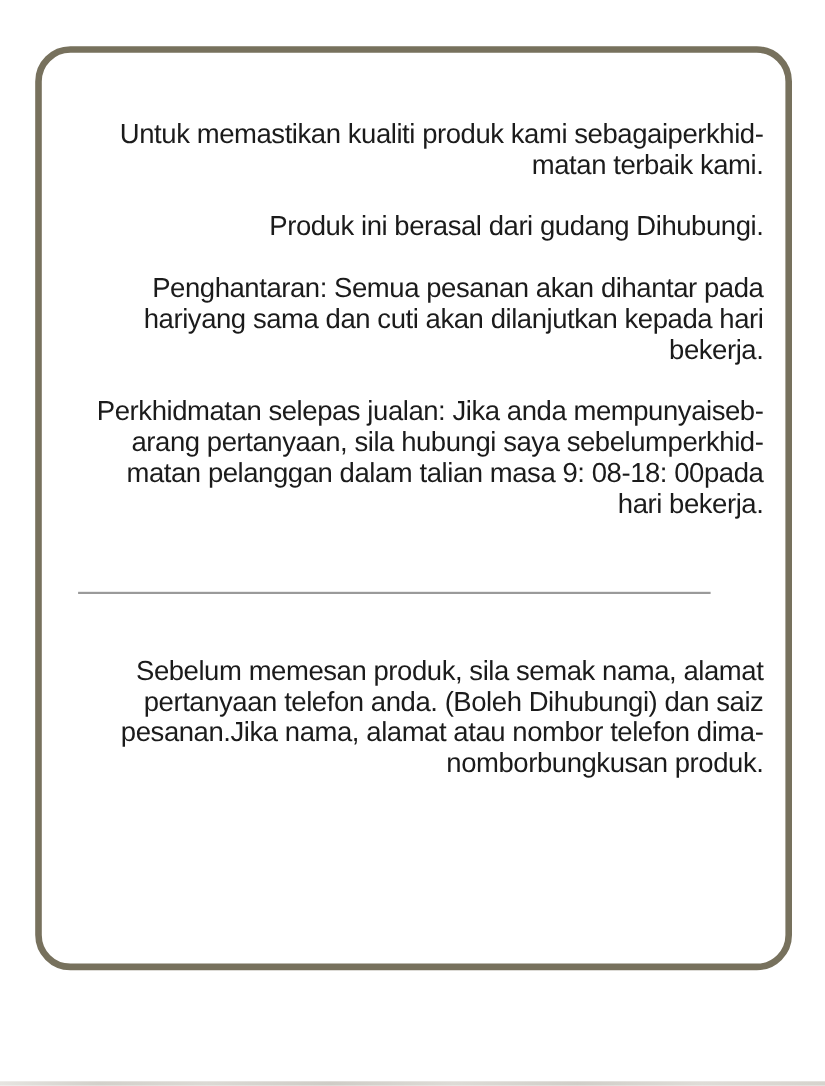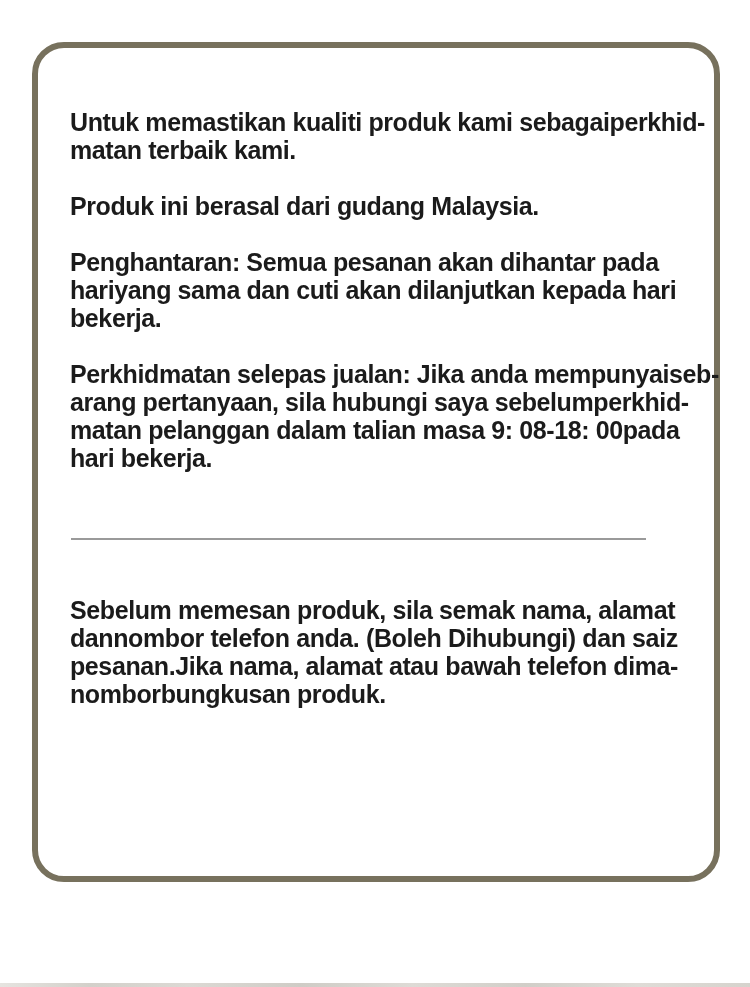--- a/index.html
+++ b/index.html
@@ -25,21 +25,22 @@
     border-radius: 32px;
     background: #ffffff;
     padding: 60px 20px 0 32px;
   }
   .para {
     margin: 0 0 28px 0;
     color: #1b1b1b;
     font-size: 25px;
     line-height: 28px;
     letter-spacing: -0.4px;
-    font-weight: 700;
+    font-weight: 400;
+    text-align: right;
   }
   .line {
     white-space: nowrap;
   }
   .divider {
     width: 575px;
     height: 2px;
     background: #9a9a9a;
     margin: 66px 0 56px 1px;
   }
@@ -58,40 +59,40 @@
 <body>
 
 <div class="info-card">
 
   <div class="para">
     <div class="line">Untuk memastikan kualiti produk kami sebagaiperkhid-</div>
     <div class="line">matan terbaik kami.</div>
   </div>
 
   <div class="para">
-    <div class="line">Produk ini berasal dari gudang Malaysia.</div>
+    <div class="line">Produk ini berasal dari gudang Dihubungi.</div>
   </div>
 
   <div class="para">
     <div class="line">Penghantaran: Semua pesanan akan dihantar pada</div>
     <div class="line">hariyang sama dan cuti akan dilanjutkan kepada hari</div>
     <div class="line">bekerja.</div>
   </div>
 
   <div class="para">
     <div class="line">Perkhidmatan selepas jualan: Jika anda mempunyaiseb-</div>
     <div class="line">arang pertanyaan, sila hubungi saya sebelumperkhid-</div>
     <div class="line">matan pelanggan dalam talian masa 9: 08-18: 00pada</div>
     <div class="line">hari bekerja.</div>
   </div>
 
   <div class="divider"></div>
 
   <div class="para">
     <div class="line">Sebelum memesan produk, sila semak nama, alamat</div>
-    <div class="line">dannombor telefon anda. (Boleh Dihubungi) dan saiz</div>
-    <div class="line">pesanan.Jika nama, alamat atau bawah telefon dima-</div>
+    <div class="line">pertanyaan telefon anda. (Boleh Dihubungi) dan saiz</div>
+    <div class="line">pesanan.Jika nama, alamat atau nombor telefon dima-</div>
     <div class="line">nomborbungkusan produk.</div>
   </div>
 
 </div>
 
 <div class="bottom-edge"></div>
 
 </body></html>

